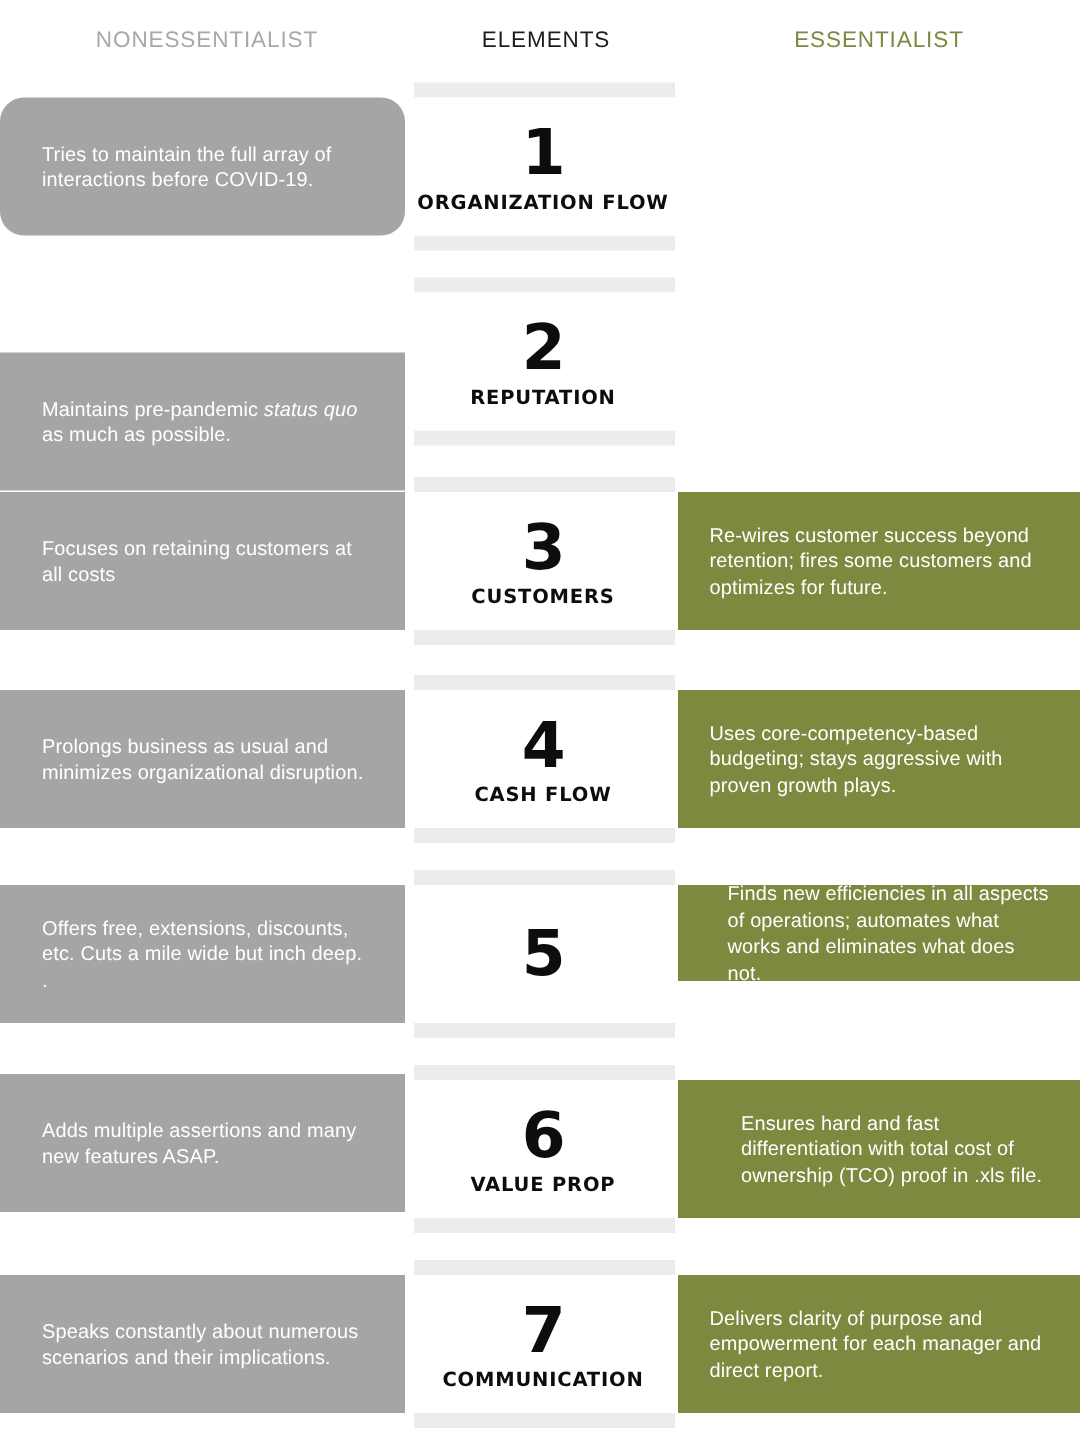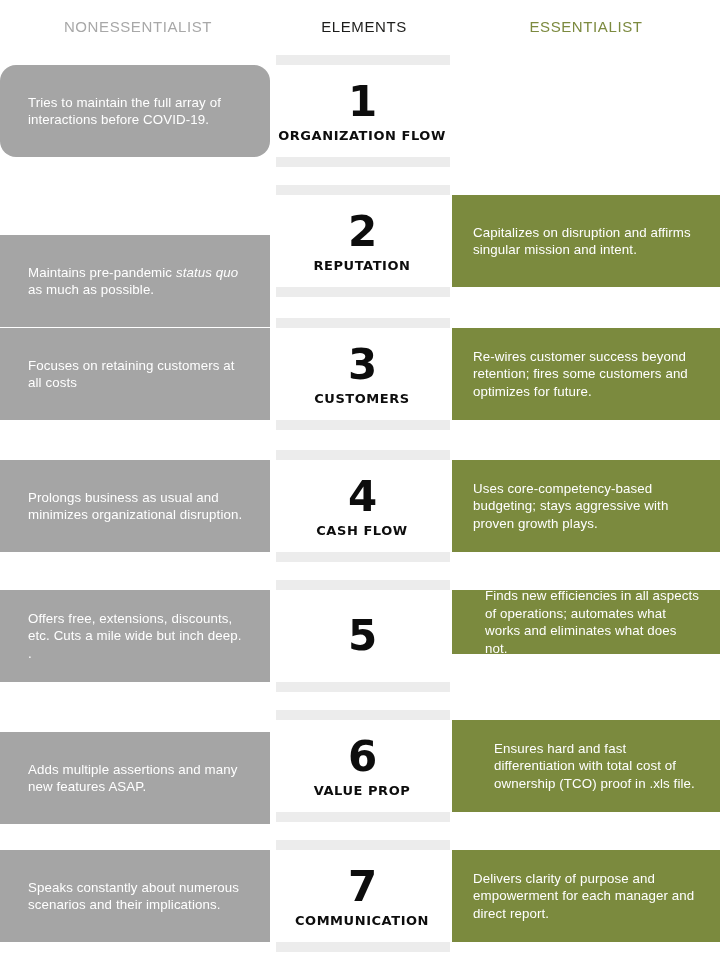--- a/index.html
+++ b/index.html
@@ -163,23 +163,20 @@
           <div class="card-number">1</div>
           <div class="card-label">ORGANIZATION FLOW</div>
         </div>
       </div>
       <div class="row" style="top: 185px; height: 112px;">
         <div class="center-tab top"></div>
         <div class="center-tab bottom"></div>
         <div class="side-panel panel-left" style="top: 10px; height: 92px; background: rgb(165, 165, 165); margin-top: 40px;">
           <div class="panel-text">Maintains pre-pandemic <em>status quo</em> as much as possible.</div>
         </div>
-        <div class="side-panel panel-right" style="top: 10px; height: 92px; background: rgb(123, 138, 62);">
-          <div class="panel-text">Capitalizes on disruption and affirms singular mission and intent.</div>
-        </div>
         <div class="center-card" style="top: 10px; height: 92px;">
           <div class="card-number">2</div>
           <div class="card-label">REPUTATION</div>
         </div>
       </div>
       <div class="row" style="top: 318px; height: 112px;">
         <div class="center-tab top"></div>
         <div class="center-tab bottom"></div>
         <div class="side-panel panel-right" style="top: 10px; height: 92px; background: rgb(123, 138, 62);">
           <div class="panel-text">Re-wires customer success beyond retention; fires some customers and optimizes for future.</div>
@@ -215,21 +212,21 @@
         <div class="side-panel panel-right" style="top: 10px; height: 64px; background: rgb(123, 138, 62); padding-left: 12px;">
           <div class="panel-text">Finds new efficiencies in all aspects of operations; automates what works and eliminates what does not.</div>
         </div>
         <div class="center-card" style="top: 10px; height: 92px;">
           <div class="card-number">5</div>
         </div>
       </div>
       <div class="row" style="top: 710px; height: 112px;">
         <div class="center-tab top"></div>
         <div class="center-tab bottom"></div>
-        <div class="side-panel panel-left" style="top: 22px; height: 92px; background: rgb(165, 165, 165); align-items: center;">
+        <div class="side-panel panel-left" style="top: 6px; height: 92px; background: rgb(165, 165, 165); align-items: center;">
           <div class="panel-text">Adds multiple assertions and many new features ASAP.</div>
         </div>
         <div class="side-panel panel-right" style="top: 10px; height: 92px; background: rgb(123, 138, 62); padding-left: 21px;">
           <div class="panel-text">Ensures hard and fast differentiation with total cost of ownership (TCO) proof in .xls file.</div>
         </div>
         <div class="center-card" style="top: 10px; height: 92px;">
           <div class="card-number">6</div>
           <div class="card-label">VALUE PROP</div>
         </div>
       </div>

